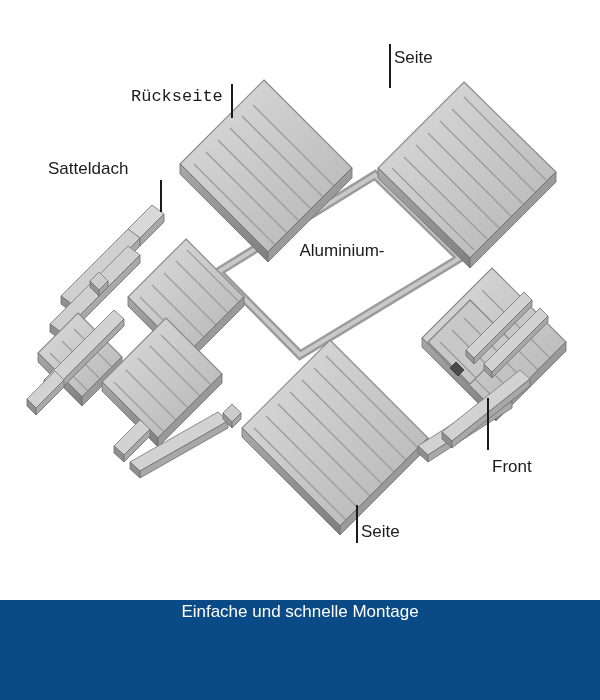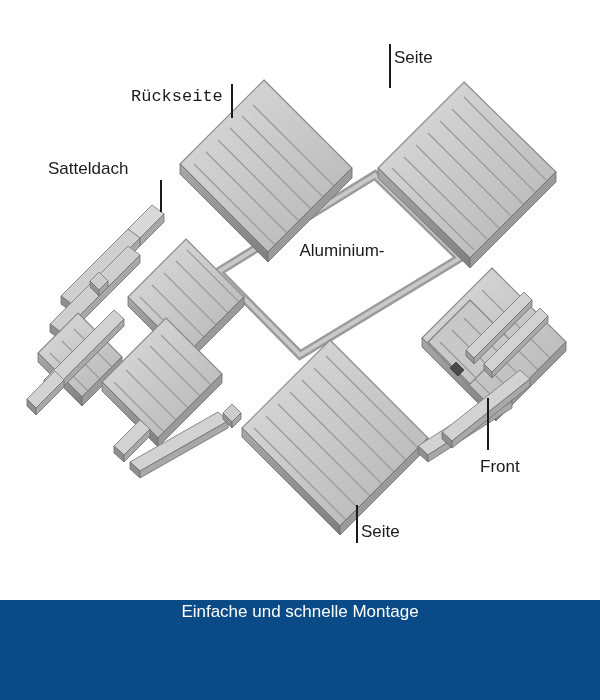--- a/index.html
+++ b/index.html
@@ -278,21 +278,21 @@
     <div class="label" style="left:394px; top:47px;">Seite</div>
 
     <div class="label" style="left:131px; top:86px;font-family:Liberation Mono, monospace;">Rückseite</div>
 
     <div class="label" style="left:48px; top:158px;">Satteldach</div>
 
     <div class="label center" style="left:300px; top:240px; transform:translateX(-50%); text-align:center;margin-left:42px;">
       <div>Aluminium-</div>
     </div>
 
-    <div class="label" style="left:480px; top:456px;">Front</div>
+    <div class="label" style="left:492px; top:456px;">Front</div>
 
     <div class="label" style="left:361px; top:521px;">Seite</div>
   </div>
 
   <div id="footer">
     <div class="footer-line">Einfache und schnelle Montage</div>
   </div>
 
 </div>
 

